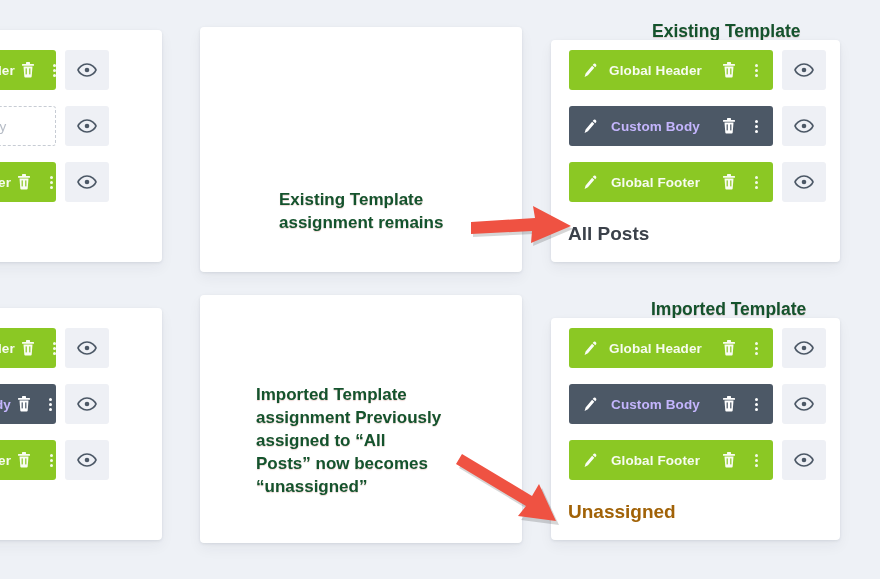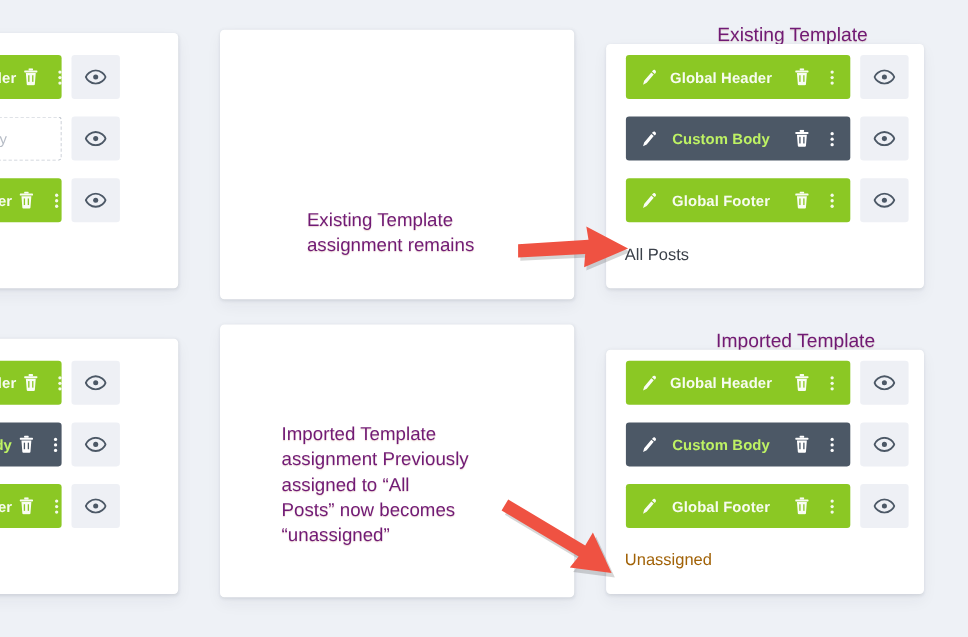--- a/index.html
+++ b/index.html
@@ -49,21 +49,21 @@
   .bar .label{
     flex:1;
     text-align:center;
     font-size:13.5px;
     font-weight:600;
     letter-spacing:.1px;
     white-space:nowrap;
     padding:0 6px 0 26px;
   }
   .bar.green .label{color:rgba(255,255,255,.93);}
-  .bar.dark .label{color:#bef264;}
+  .bar.dark .label{color:#c4b5fd;}
   .bar.ghost .label{color:#b6bcc6;font-weight:500;padding-right:40px;}
   .bar .trash{width:14px;height:16px;margin-right:13px;flex:0 0 auto;}
   .bar .dots{
     width:14px;margin-right:10px;flex:0 0 auto;
     display:flex;flex-direction:column;align-items:center;justify-content:center;
     gap:2px;height:16px;
   }
   .bar .dots i{display:block;width:3px;height:3px;border-radius:50%;}
   .bar.green .dots i{background:rgba(255,255,255,.9);}
   .bar.dark .dots i{background:#ffffff;}
@@ -72,31 +72,32 @@
     width:44px;height:40px;
     background:#eef0f5;
     border-radius:3px;
     display:flex;align-items:center;justify-content:center;
     margin-left:9px;flex:0 0 auto;
   }
 
   
   .assign{
     position:absolute;
-    font-size:15px;
+    font-size:19px;
     color:#3b414a;
     white-space:nowrap;
+    font-weight:bold;
   }
   .assign.red{color:#a16207;}
 
   
   .note{
     position:absolute;
-    color:#701a75;
-    font-weight:normal;
+    color:#14532d;
+    font-weight:bold;
     font-size:17px;
     line-height:23px;
     white-space:pre-line;
     text-shadow:0 1px 1px rgba(180,90,80,.25);
   }
   .note.title{font-size:17.5px;}
   .arrow{position:absolute;}
 </style>
 </head>
 <body>

